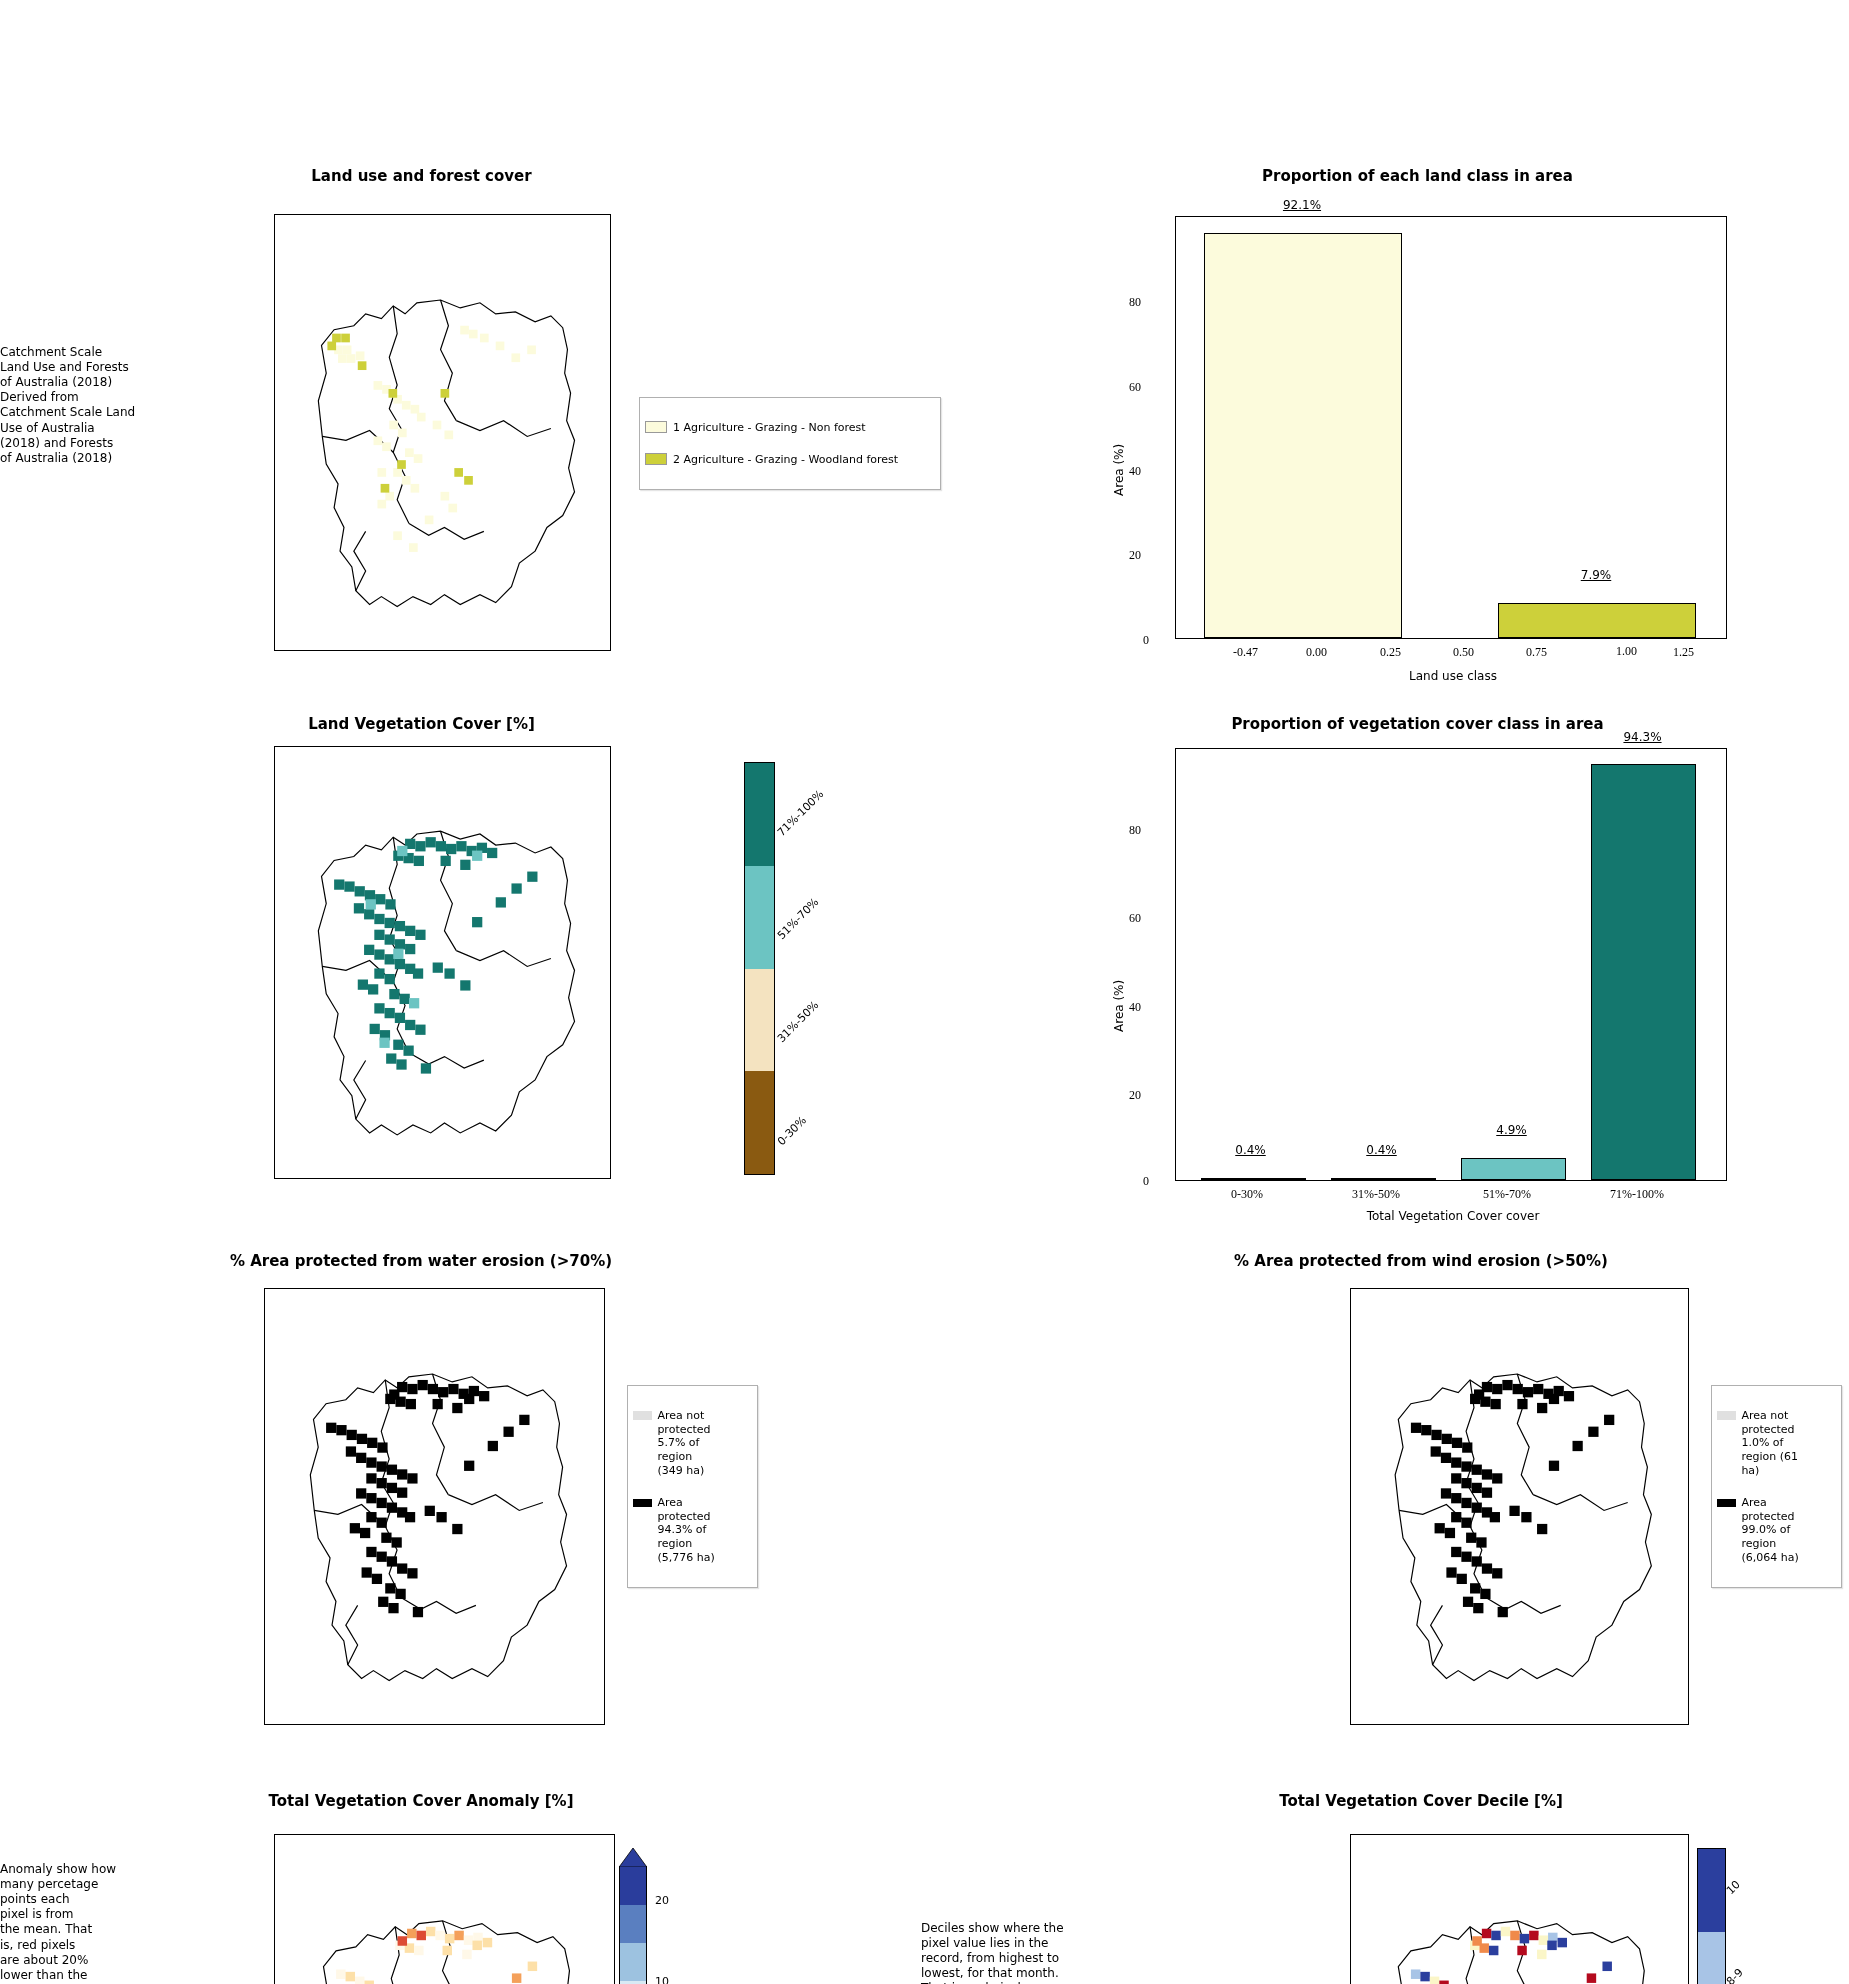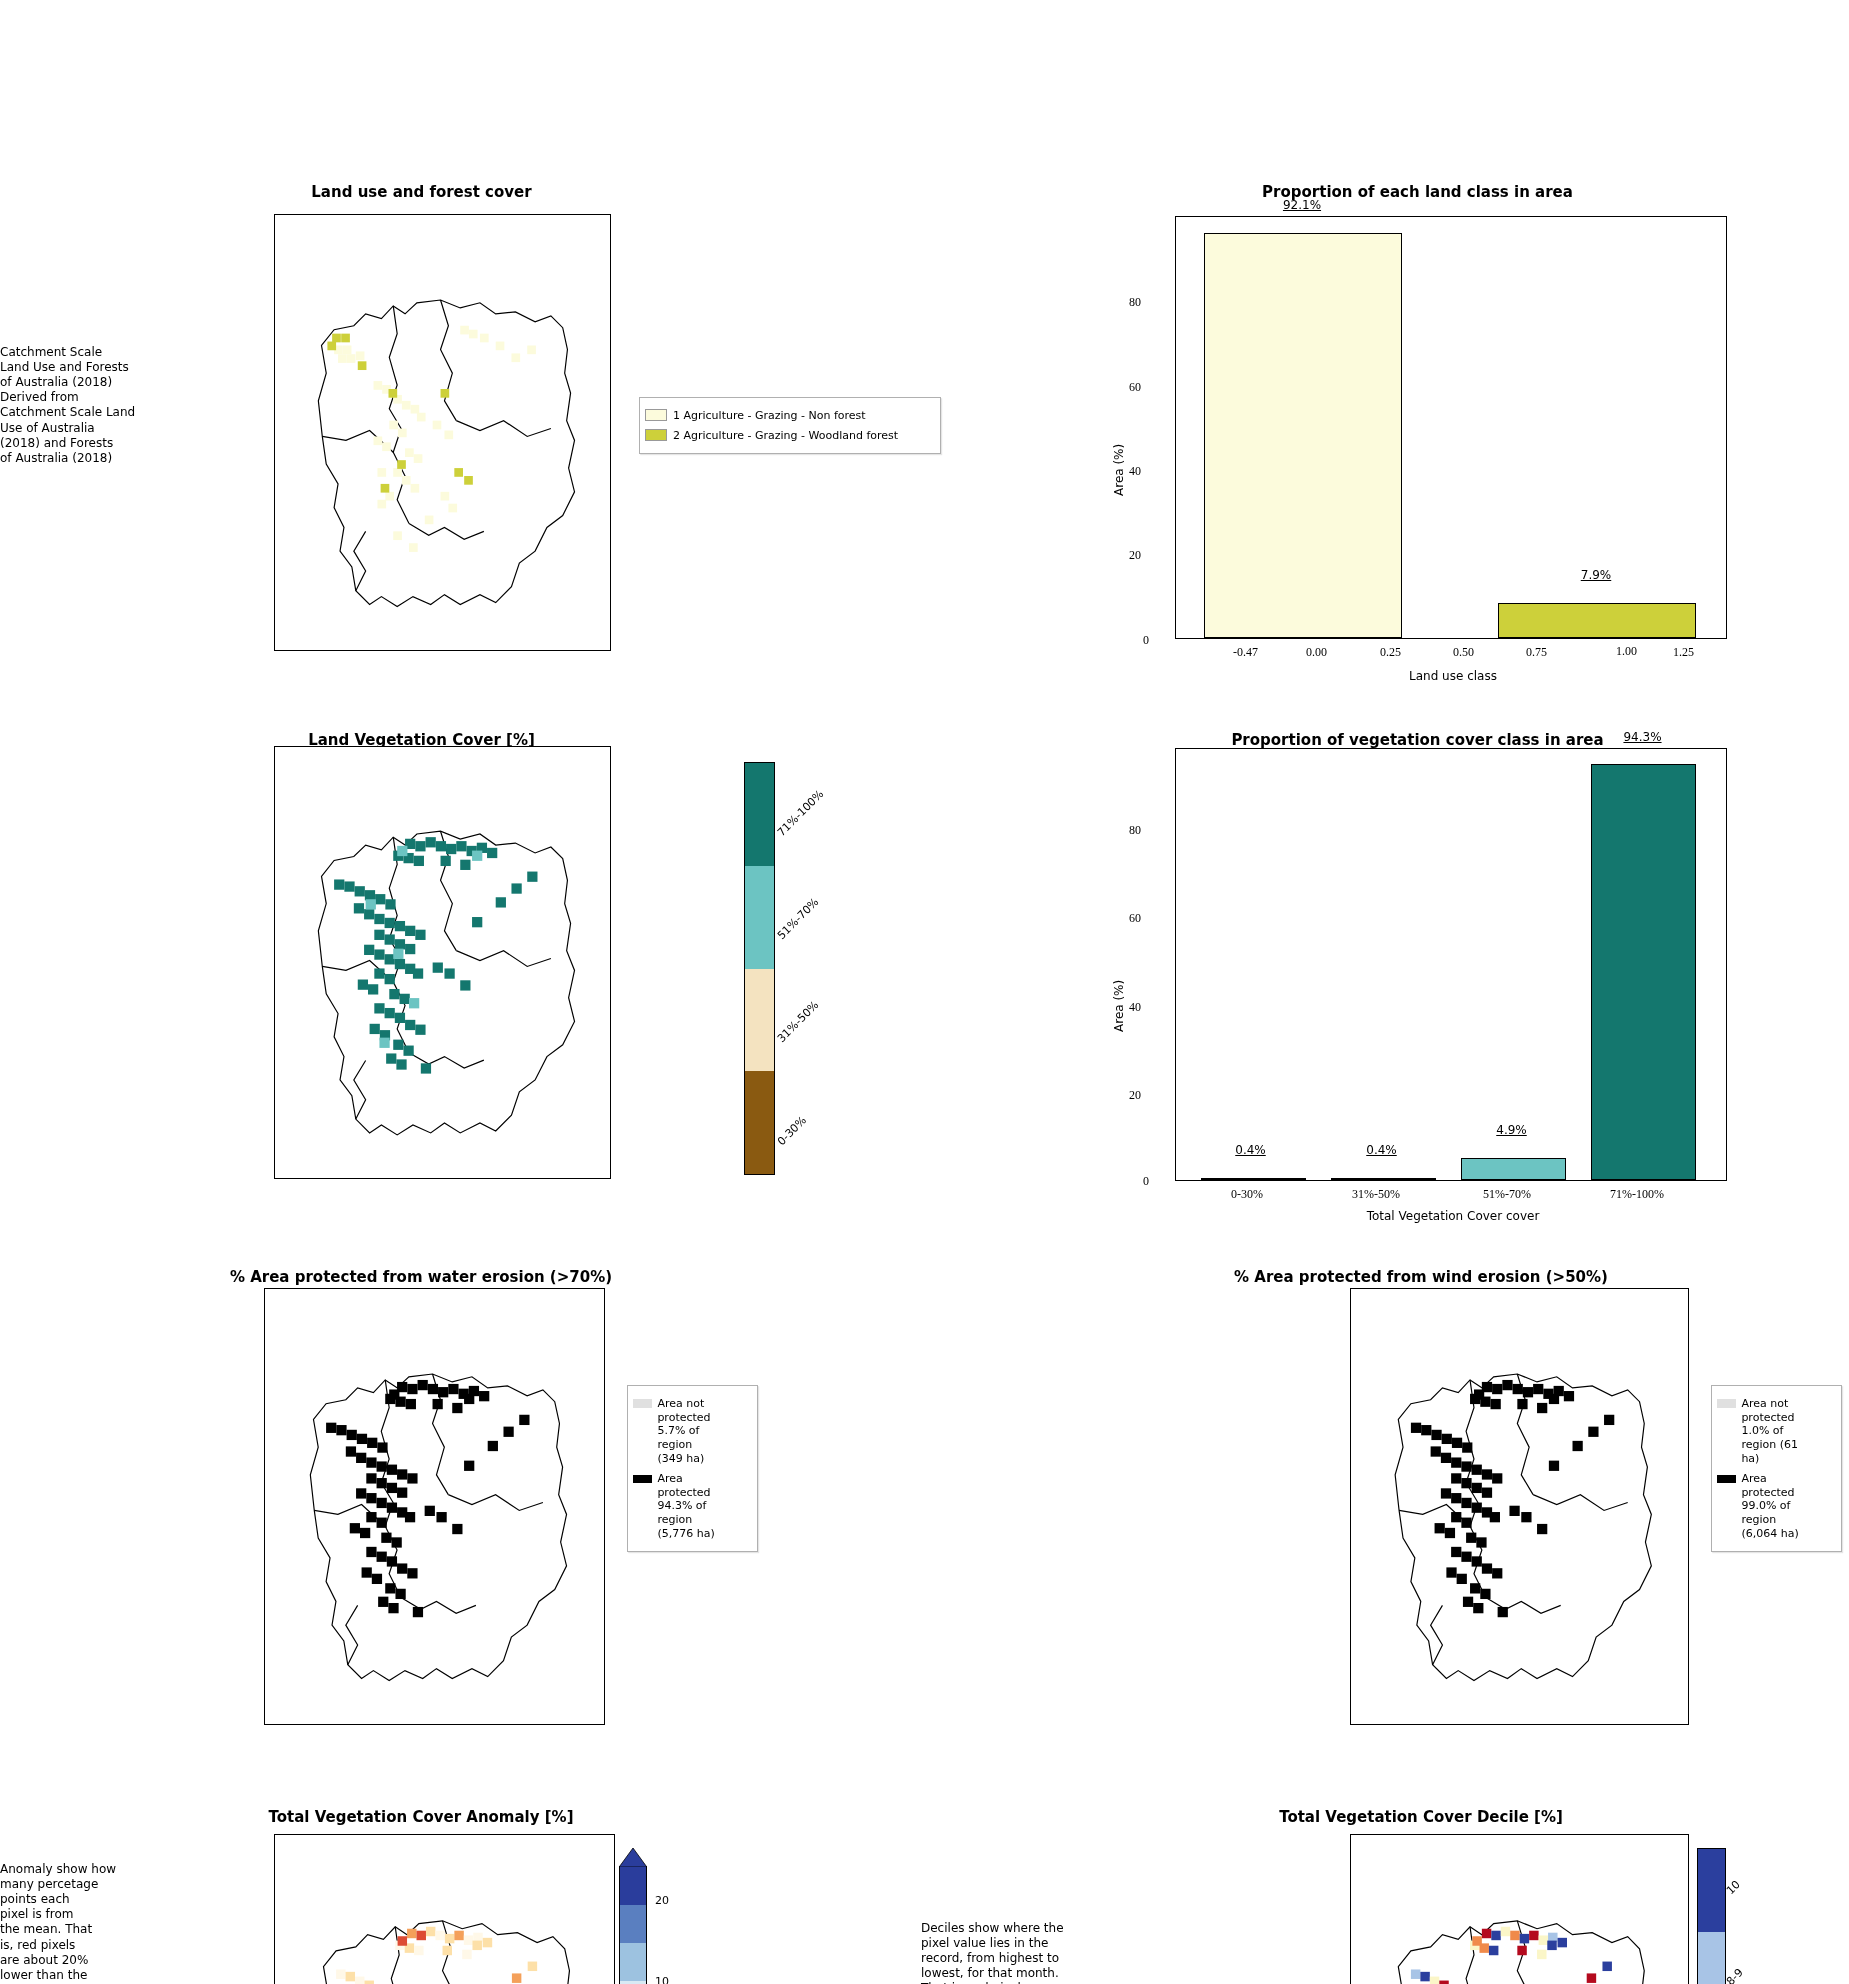--- a/index.html
+++ b/index.html
@@ -28,21 +28,20 @@
     text-align: center;
     font-size: 24.6px;
     font-weight: bold;
     letter-spacing: 0.4px;
   }
   .panel-title {
     position: absolute;
     font-size: 15px;
     font-weight: bold;
     text-align: center;
-    margin-top: 16px;
   }
   .sidenote {
     position: absolute;
     font-size: 12px;
     line-height: 1.26;
     white-space: pre-line;
   }
   
   .map-frame {
     position: absolute;
@@ -58,21 +57,21 @@
     position: absolute;
     border: 0.8px solid #b0b0b0;
     background: rgba(255,255,255,0.92);
     box-sizing: border-box;
     padding: 4px 4.8px;
     box-shadow: 1.2px 1.2px 0 rgba(0,0,0,0.10);
   }
   .legend-row {
     display: flex;
     align-items: flex-start;
-    margin: 7px 0;
+    margin: 19px 0;
   }
   .legend-swatch {
     width: 20.6px;
     height: 10.3px;
     margin-right: 5.6px;
     flex: none;
     border: 0.4px solid #999;
   }
   .legend-label {
     font-size: 11px;

